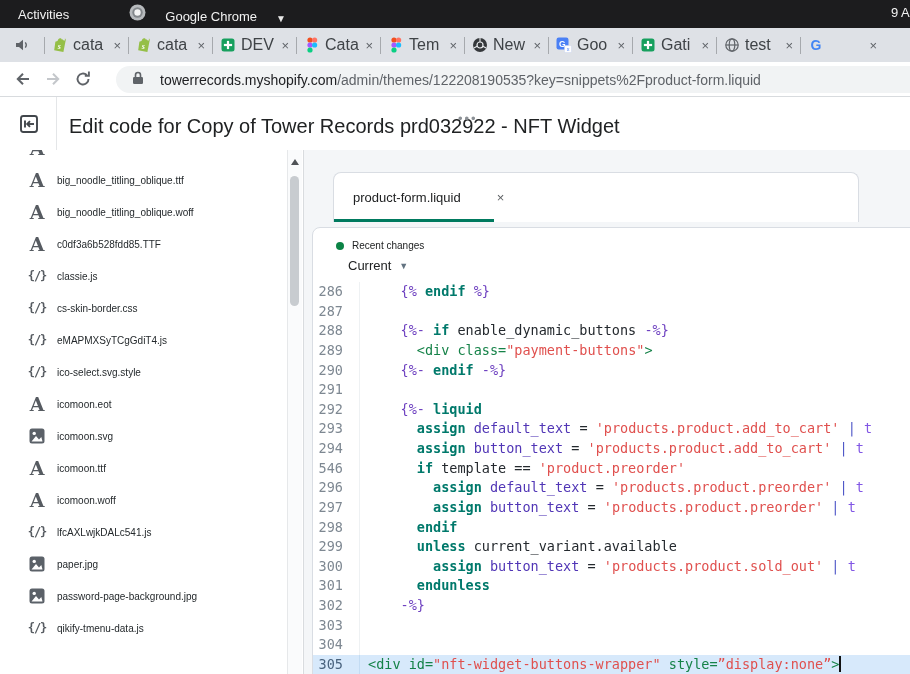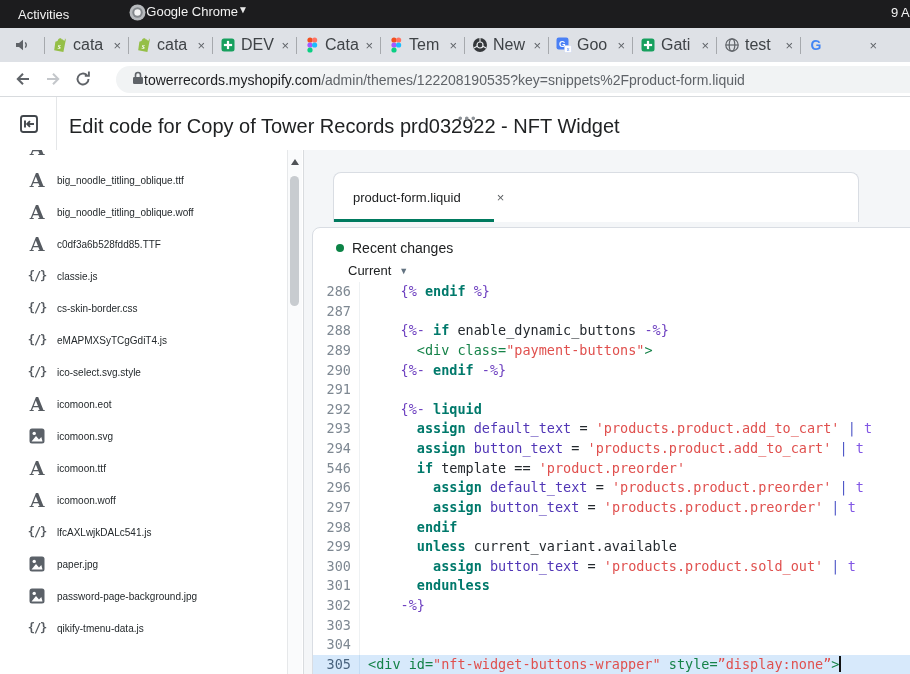--- a/index.html
+++ b/index.html
@@ -2,40 +2,40 @@
 <html><head>
 <meta charset="utf-8">
 <style>
   html,body{margin:0;padding:0}
   body{width:910px;height:674px;position:relative;overflow:hidden;background:#fff;
        font-family:"Liberation Sans",sans-serif;-webkit-font-smoothing:antialiased}
   
   #topbar{position:absolute;left:0;top:0;width:910px;height:28px;background:#1c1c1e;color:#f2f2f2;
           display:flex;align-items:center;font-size:13px}
   #activities{margin-left:18px}
-  #chromeMenu{margin-left:60px;display:flex;align-items:flex-start;gap:0}
+  #chromeMenu{margin-left:60px;display:flex;align-items:flex-end;gap:19px}
   #chromeMenu .caret{font-size:10px;color:#e8e8e8}
   #clock{position:absolute;left:891px;top:5px;white-space:nowrap}
   
   #tabstrip{position:absolute;left:0;top:28px;width:910px;height:34px;background:#dee1e6;
             display:flex;align-items:stretch}
   #audioInd{width:44px;display:flex;align-items:center;justify-content:center}
   #tablist{display:flex;flex:1;align-items:stretch;overflow:hidden}
   .tabdiv{width:1px;height:17px;background:#a6a9ad;align-self:center;flex:0 0 1px}
   .btab{flex:0 0 83px;box-sizing:border-box;display:flex;align-items:center;gap:5px;padding:0 7px;cursor:default}
   .btab .fav{width:16px;height:16px;flex:0 0 16px;display:flex;align-items:center;justify-content:center}
   .btitle{flex:1;font-size:16px;color:#3f4347;overflow:hidden;white-space:nowrap}
   .bclose{color:#5f6368;font-size:13px;line-height:13px}
   
   #toolbar{position:absolute;left:0;top:62px;width:910px;height:34px;background:#fff;
            border-bottom:1px solid #d8dbde;display:flex;align-items:center}
   .navbtn{width:30px;display:flex;align-items:center;justify-content:center}
   #omnibox{position:absolute;left:116px;top:4px;height:27px;width:810px;background:#f1f3f4;
            border-radius:14px;display:flex;align-items:center;padding-left:16px;box-sizing:border-box}
-  #urltext{font-size:14px;margin-left:0;white-space:nowrap;overflow:hidden}
+  #urltext{font-size:14px;margin-left:16px;white-space:nowrap;overflow:hidden}
   #urltext .dom{color:#202124}
   #urltext .path{color:#5f6368}
   
   #appheader{position:absolute;left:0;top:97px;width:910px;height:53px;background:#fff;
              border-bottom:1px solid #e4e6e8}
   #exitBtn{position:absolute;left:17px;top:15px;width:24px;height:24px;display:flex;align-items:center;justify-content:center;cursor:pointer}
   #hdrDivider{position:absolute;left:56px;top:0;width:1px;height:53px;background:#e4e6e8}
   #pageTitle{position:absolute;left:69px;top:18px;font-size:20px;color:#202223}
   #hdrDots{position:absolute;left:458px;top:14px;font-size:13px;color:#8c9196;letter-spacing:2px;cursor:pointer}
   
@@ -55,28 +55,28 @@
   #editorTabs{position:absolute;left:29px;top:22px;width:526px;height:50px;background:#fff;
               border:1px solid #d9dde3;border-bottom:none;border-radius:8px 8px 0 0;box-sizing:border-box}
   #etab{position:absolute;left:0;top:0;height:100%;display:flex;align-items:center;cursor:pointer}
   #etabLabel{margin-left:19px;font-size:13px;color:#202223}
   #etabClose{margin-left:36px;font-size:13px;color:#5c5f62}
   #etabUnderline{position:absolute;left:0;bottom:0;width:160px;height:3px;background:#007a5f}
   #card{position:absolute;left:8px;top:77px;width:660px;height:470px;background:#fff;
         border:1px solid #d9dde3;border-radius:8px 0 0 0;box-sizing:border-box}
   #recentRow{display:flex;align-items:center;margin:12px 0 0 23px}
   #recentDot{width:8px;height:8px;border-radius:50%;background:#0c8346;margin-right:8px}
-  #recentLabel{font-size:14px;color:#202223}
+  #recentLabel{font-size:10px;color:#202223}
   #versionRow{display:flex;align-items:center;margin:7px 0 0 35px;cursor:pointer}
   #versionLabel{font-size:13px;color:#202223}
   #versionCaret{font-size:9px;color:#637381;margin-left:8px}
   #codewrap{position:absolute;left:0;top:54px;width:659px;
             font-family:"DejaVu Sans Mono",monospace;font-size:13.5px}
   .cl{height:19.63px;line-height:19.63px;display:flex;white-space:pre}
-  .gut{width:47px;flex:0 0 47px;box-sizing:border-box;text-align:right;padding-right:8px;
+  .gut{width:47px;flex:0 0 47px;box-sizing:border-box;text-align:right;padding-right:16px;
        color:#7e8892;border-right:1px solid #eef1f3}
   .src{padding-left:8px}
   .cl.active{background:#d7e9fb}
   .cl.active .gut{color:#49637e;border-right-color:#c3dcf3}
   .tk-p{color:#24292e}
   .tk-k{color:#00796b;font-weight:700}
   .tk-d{color:#6f42c1}
   .tk-g{color:#158248}
   .tk-a{color:#158248}
   .tk-s{color:#e0504e}

